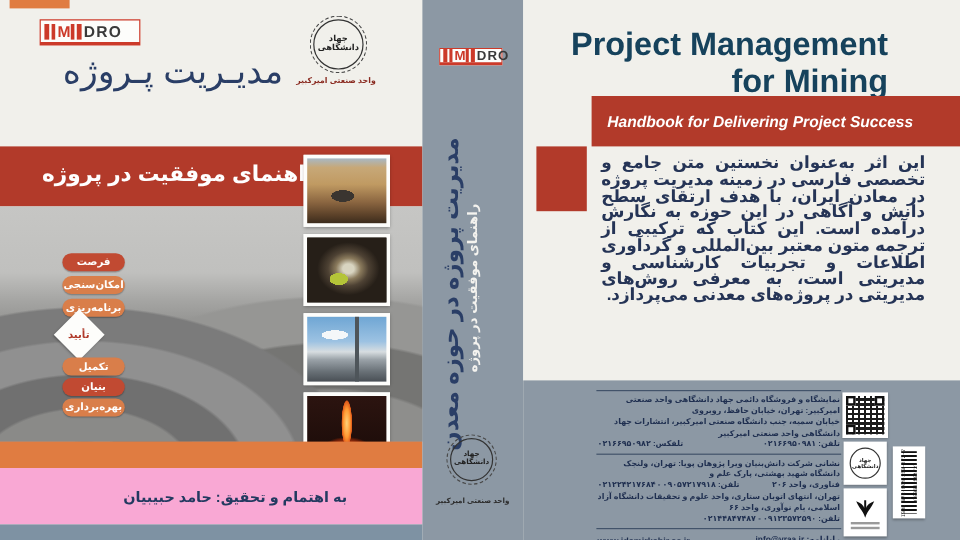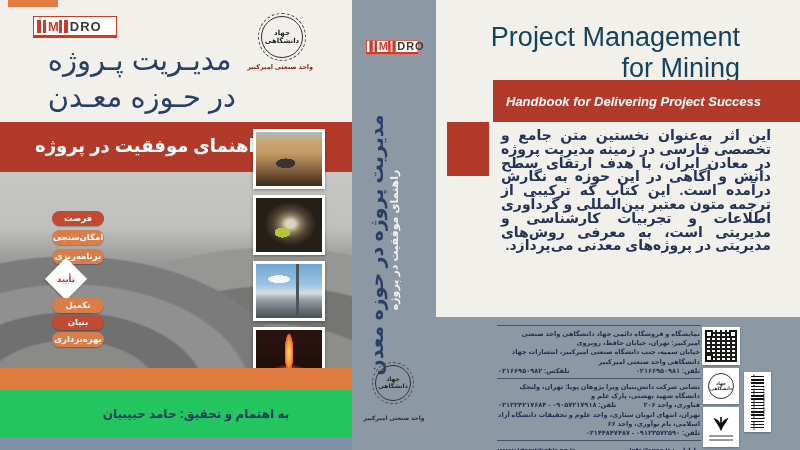--- a/index.html
+++ b/index.html
@@ -61,35 +61,35 @@
   .ph3 { background:
       radial-gradient(ellipse 20px 7px at 35% 28%, #f4f7f9 0 55%, rgba(0,0,0,0) 56%),
       linear-gradient(90deg, rgba(0,0,0,0) 0 60%, #4e555a 60% 65%, rgba(0,0,0,0) 65%),
       linear-gradient(180deg,#6fa6d4 0%, #9cc2e2 38%, #d7dde0 54%, #9aa2a8 66%, #6a7278 84%, #494f55 100%); }
   .ph4 { background:
       radial-gradient(ellipse 6px 26px at 50% 42%, #ffd27a 0%, #ff9a33 45%, #e05a1a 70%, rgba(0,0,0,0) 75%),
       radial-gradient(ellipse 24px 12px at 50% 82%, #b03a10 0 45%, #6a1e08 70%, rgba(0,0,0,0) 85%),
       linear-gradient(180deg,#2c1410 0%, #1a0b08 100%); }
 
   .f-orange { position:absolute; left:0; right:0; top:368px; height:22px; background:#e07c41; }
-  .f-credit-band { position:absolute; left:0; right:0; top:390px; height:47px; background:#22c55e; display:flex; align-items:center; justify-content:center; padding-left:40px; }
+  .f-credit-band { position:absolute; left:0; right:0; top:390px; height:47px; background:#f9a8d4; display:flex; align-items:center; justify-content:center; padding-left:40px; }
   .f-credit { color:#233a60; font-weight:bold; font-size:12px; direction:rtl; }
   .f-footer { position:absolute; left:0; right:0; top:437px; height:13px; background:#7e92a3; }
 
   
   #spine { position:absolute; left:352px; top:0; width:84px; height:450px; background:#8c98a4; }
   .spine-title { position:absolute; left:24px; top:245px; transform:translate(-50%,-50%) rotate(-90deg); white-space:nowrap; color:#2a3e66; font-weight:bold; font-size:19px; direction:rtl; }
   .spine-sub { position:absolute; left:42px; top:240px; transform:translate(-50%,-50%) rotate(-90deg); white-space:nowrap; color:#f4f3ef; font-weight:bold; font-size:11px; direction:rtl; }
   #spine .stamp-outer { position:absolute; left:20px; top:362px; }
   #spine .stamp-inner { width:36px; height:36px; font-size:6px; line-height:7px; color:#222; }
   #spine .stamp-caption { left:4px; top:414px; width:76px; font-size:6px; color:#2e2e2e; }
 
   
   #back { position:absolute; left:436px; top:0; width:364px; height:450px; background:#f1f0eb; }
-  .b-title { position:absolute; right:60px; top:22px; text-align:right; color:#16425c; font-weight:normal; font-size:27px; line-height:31px; }
+  .b-title { position:absolute; right:60px; top:22px; text-align:right; color:#16425c; font-weight:bold; font-size:27px; line-height:31px; }
   .b-band { position:absolute; left:57px; right:0; top:80px; height:42px; background:#b23a2a; display:flex; align-items:center; padding-left:13px; }
   .b-band span { color:#fff; font-weight:bold; font-size:13px;font-style:italic; }
   .b-square { position:absolute; left:11px; top:122px; width:42px; height:54px; background:#b23a2a; }
   .b-par { position:absolute; right:29px; top:129px; width:270px; color:#253456; font-size:14px; line-height:13.8px; direction:rtl; text-align:justify; font-weight:bold; }
 
   .b-panel { position:absolute; left:0; right:0; top:317px; bottom:0; background:#8c98a4; }
   .c-col { position:absolute; left:61px; top:8px; width:204px; color:#1f2f50; direction:rtl; }
   .c-row { border-top:1.5px solid #42536a; padding:3px 1px; font-size:6.6px; line-height:9.2px; font-weight:bold; }
   .c-row:last-child { border-bottom:2px solid #42536a; }
   .c-split { display:flex; justify-content:space-between; }
@@ -144,21 +144,20 @@
     <div class="stamp-outer">
       <div class="stamp-inner">
         <span>جهاد</span>
         <span>دانشگاهی</span>
       </div>
     </div>
     <div class="stamp-caption">واحد صنعتی امیرکبیر</div>
 
     <h1 class="f-title">
       <span style="display:block">مدیـریت پـروژه</span>
-      <span style="display:block">در حـوزه معـدن</span>
     </h1>
 
     <div class="f-band"></div>
     <div class="f-band-text">راهنمای موفقیت در پروژه</div>
 
     <div class="f-photo"></div>
 
     <div class="pill red" style="top:211px">فرصت</div>
     <div class="pill orange" style="top:230px">امکان‌سنجی</div>
     <div class="pill orange" style="top:249px">برنامه‌ریزی</div>

